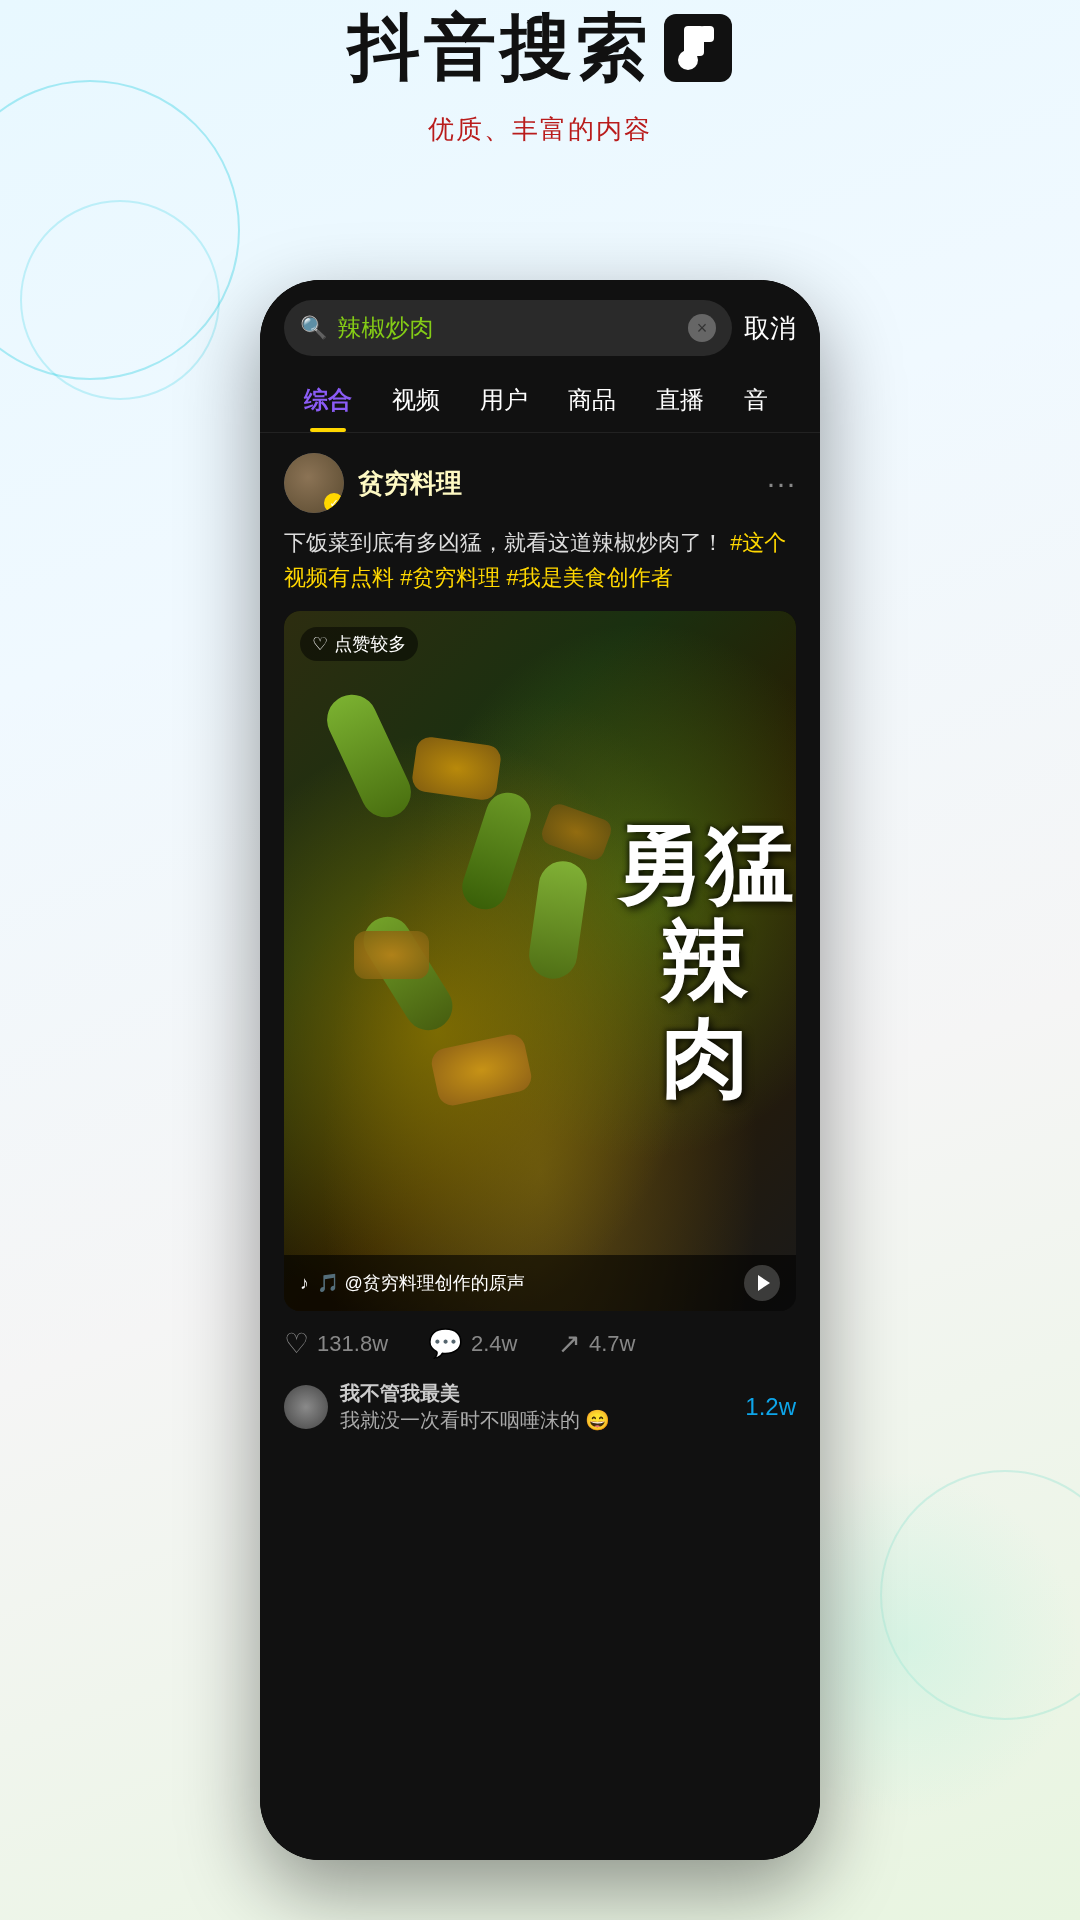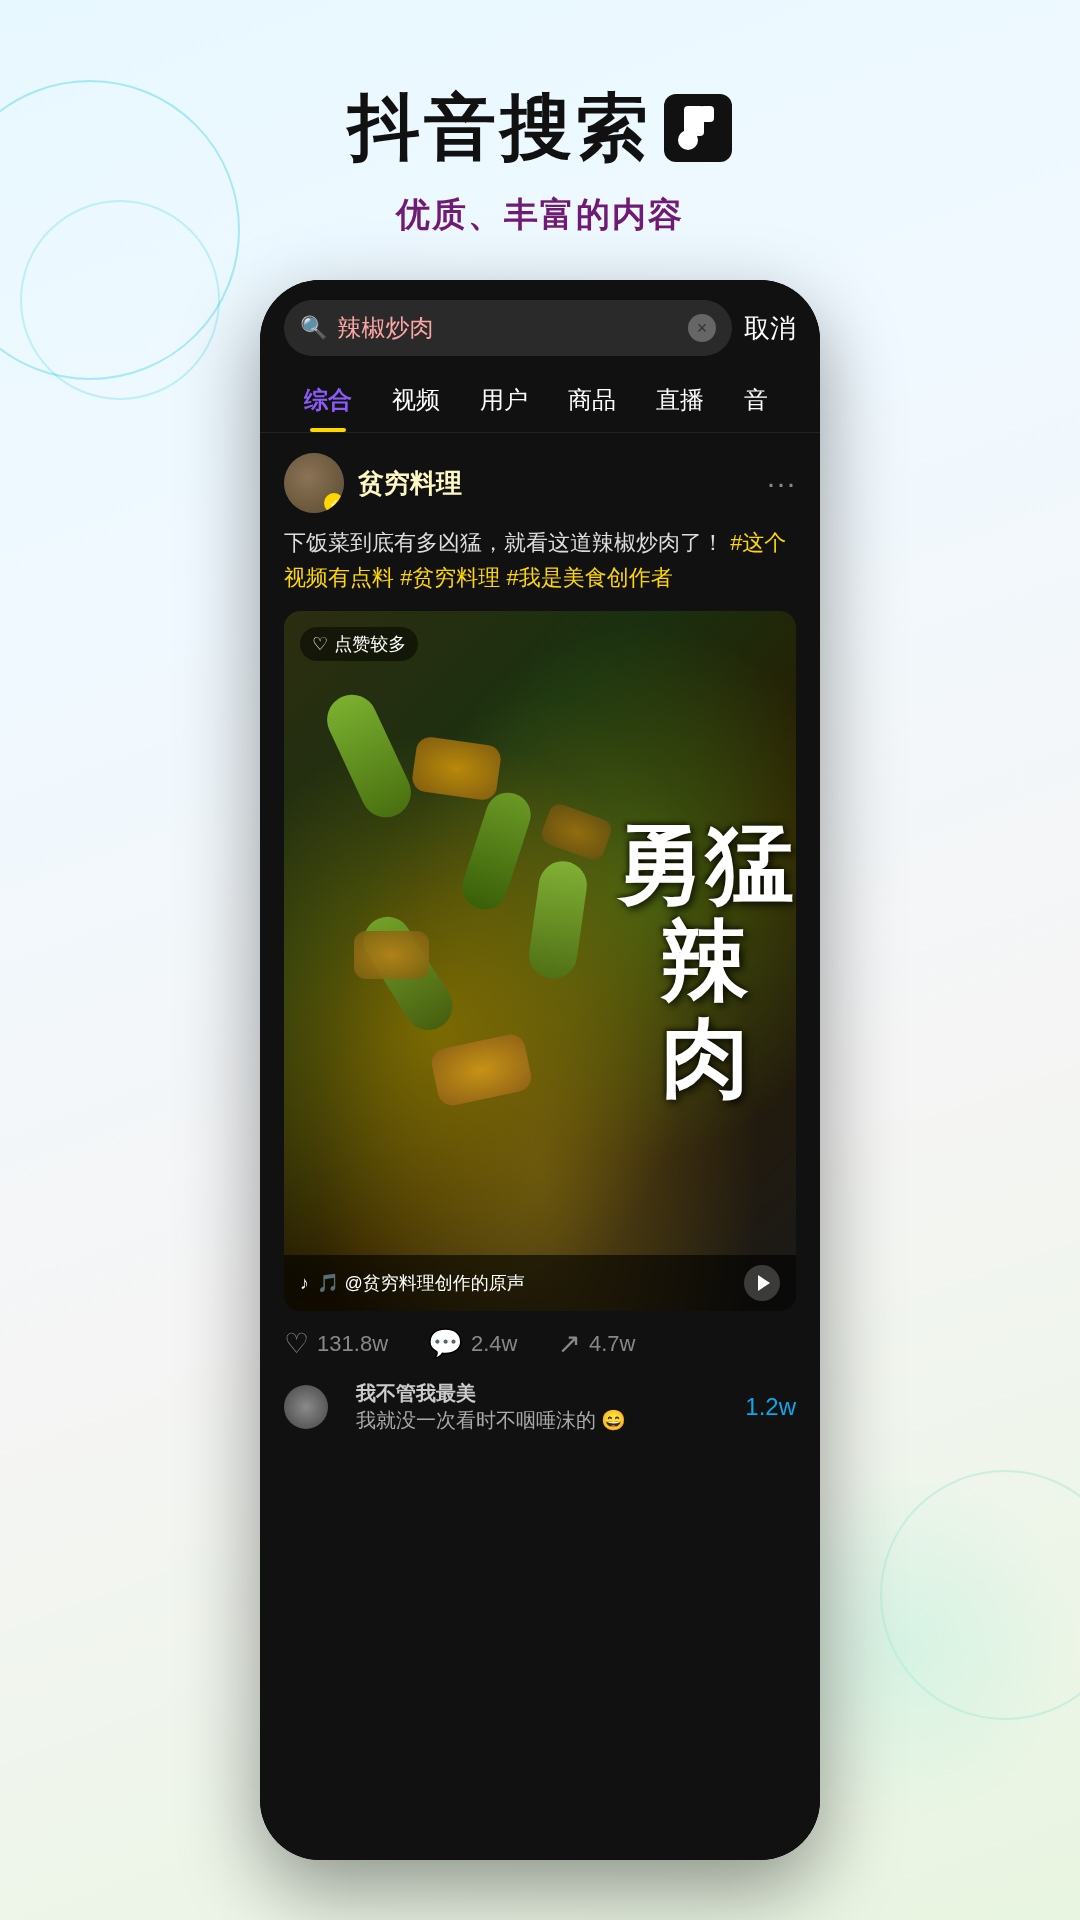--- a/index.html
+++ b/index.html
@@ -37,21 +37,20 @@
     .bg-blob {
       position: absolute;
       width: 350px; height: 350px;
       background: radial-gradient(circle, rgba(180, 240, 220, 0.4) 0%, transparent 70%);
       bottom: 100px; right: 0;
     }
 
     
     .header {
       text-align: center;
-      padding-top: 80px;
       padding-bottom: 40px;
       position: relative;
       z-index: 2;
     }
     .header-title-row {
       display: flex;
       align-items: center;
       justify-content: center;
       gap: 12px;
     }
@@ -65,25 +64,24 @@
       width: 68px;
       height: 68px;
       background: #111;
       border-radius: 12px;
       display: flex;
       align-items: center;
       justify-content: center;
       position: relative;
     }
     .header-subtitle {
-      font-size: 34px;
-      color: #701a75;
+      font-size: 26px;
+      color: #b91c1c;
       margin-top: 16px;
       letter-spacing: 2px;
-      font-weight: bold;
     }
 
     
     .phone-container {
       position: absolute;
       top: 280px;
       left: 50%;
       transform: translateX(-50%);
       width: 560px;
       height: 1580px;
@@ -123,21 +121,21 @@
       display: flex;
       align-items: center;
       padding: 12px 16px;
       gap: 10px;
     }
     .search-icon-inner {
       color: #888;
       font-size: 22px;
     }
     .search-text {
-      color: #fca5a5;
+      color: #84cc16;
       font-size: 24px;
       flex: 1;
     }
     .search-clear-btn {
       width: 28px; height: 28px;
       background: #666;
       border-radius: 50%;
       display: flex;
       align-items: center;
       justify-content: center;
@@ -362,21 +360,21 @@
     
     .comment-section {
       padding: 4px 24px 0;
       display: flex;
       flex-direction: column;
       gap: 12px;
     }
     .comment-row {
       display: flex;
       align-items: center;
-      gap: 28px;
+      gap: 12px;
     }
     .comment-avatar {
       width: 44px; height: 44px;
       border-radius: 50%;
       background: #444;
       flex-shrink: 0;
     }
     .comment-text {
       color: #aaa;
       font-size: 20px;

